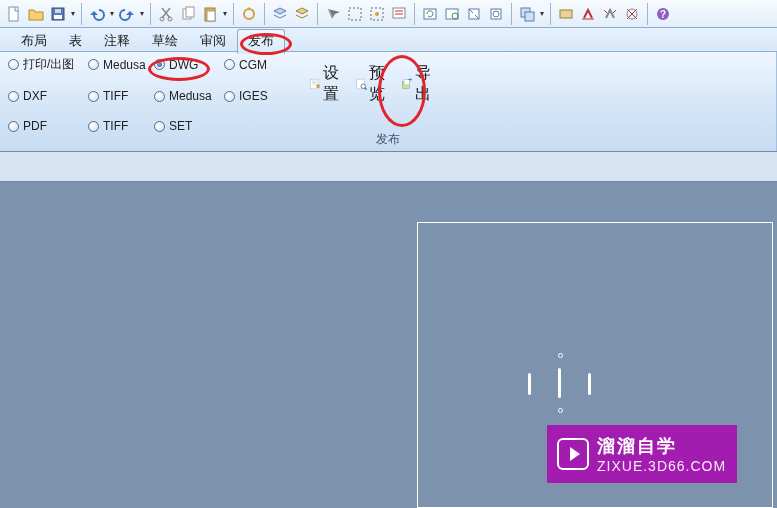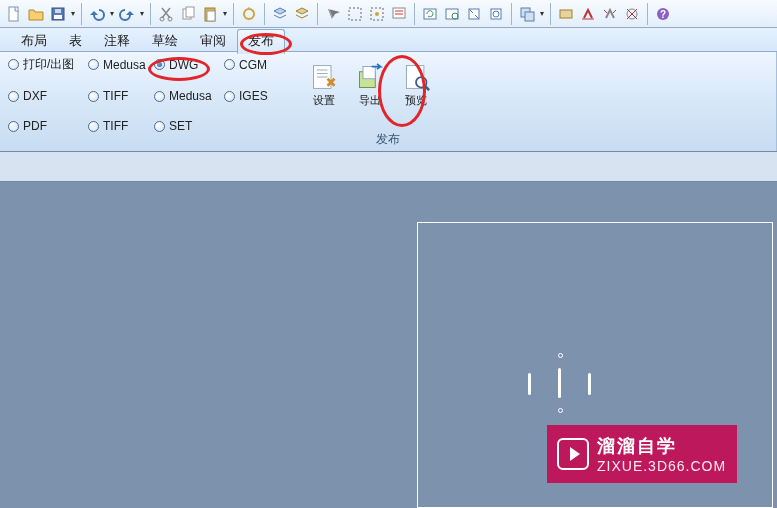--- a/index.html
+++ b/index.html
@@ -64,22 +64,22 @@
     background: radial-gradient(circle at 35% 35%, #fff, #cfe1f3);
     position: relative; flex: none;
   }
   .radio.selected .r-dot::after {
     content: ""; position: absolute; inset: 2px; border-radius: 50%;
     background: radial-gradient(circle at 35% 35%, #6ea7e4, #2d5f9b);
   }
 
   .big-btns { display: flex; gap: 10px; padding: 4px 10px 0; }
   .bigbtn {
-    width: 36px; display: flex; flex-direction: column; align-items: center;
-    gap: 2px; font-size: 11px; color: #1a1a1a; padding: 2px;
+    width: 36px; display: flex; flex-direction: row; align-items: center;
+    gap: 2px; font-size: 16px; color: #1a1a1a; padding: 2px;
     border: 1px solid transparent; border-radius: 3px;
   }
   .bigico { width: 28px; height: 28px; }
 
   
   .gap { height: 30px; background: #d7e3f1; border-bottom: 1px solid #6f8bab; }
   .canvas { position: absolute; left: 0; right: 0; top: 182px; bottom: 0; background: #7d93ad; }
   .paper {
     position: absolute; right: 4px; top: 40px; width: 356px; bottom: 0;
     border: 1px solid #fff; background: #7d93ad;
@@ -88,21 +88,21 @@
   .tick { position: absolute; width: 3px; height: 22px; background: #fff; border-radius: 2px; }
 
   
   .anno {
     position: absolute; border: 3px solid #e1252a; border-radius: 50%; pointer-events: none;
   }
 
   
   .wm {
     position: absolute; right: 40px; bottom: 25px; width: 190px; height: 58px;
-    background: #be185d; color: #fff; display: flex; align-items: center; gap: 8px; padding: 0 10px;
+    background: #a21caf; color: #fff; display: flex; align-items: center; gap: 8px; padding: 0 10px;
     font-family: "Microsoft YaHei", sans-serif;
   }
   .wm .play {
     width: 32px; height: 32px; border: 2px solid #fff; border-radius: 6px;
     display: flex; align-items: center; justify-content: center;
   }
   .wm .play::before { content: ""; border-left: 10px solid #fff; border-top: 7px solid transparent; border-bottom: 7px solid transparent; margin-left: 3px; }
   .wm .t1 { font-size: 18px; font-weight: bold; letter-spacing: 2px; }
   .wm .t2 { font-size: 14px; letter-spacing: 1px; opacity: .9; }
 </style>
@@ -334,33 +334,33 @@
       <div class="bigbtn">
         <svg class="bigico" viewBox="0 0 32 32">
             <rect x="4" y="3" width="20" height="26" fill="#fff" stroke="#8aa0b9"></rect>
             <path d="M8 8h12M8 12h12M8 16h12" stroke="#8aa0b9"></path>
             <path d="M20 18l8 8M28 18l-8 8" stroke="#d08a2a" stroke-width="3"></path>
           </svg>
         <span>设置</span>
       </div>
       <div class="bigbtn">
         <svg class="bigico" viewBox="0 0 32 32">
+            <rect x="5" y="3" width="20" height="26" fill="#fff" stroke="#8aa0b9"></rect>
+            <circle cx="22" cy="22" r="6" fill="#fff" stroke="#3a5f87" stroke-width="2"></circle>
+            <line x1="26" y1="26" x2="31" y2="31" stroke="#3a5f87" stroke-width="3"></line>
+          </svg>
+        <span>预览</span>
+      </div>
+      <div class="bigbtn">
+        <svg class="bigico" viewBox="0 0 32 32">
             <rect x="4" y="10" width="18" height="18" fill="#c7e39a" stroke="#5f8a3a"></rect>
             <rect x="8" y="4" width="14" height="14" fill="#fff" stroke="#8aa0b9"></rect>
             <path d="M18 4 l10 0 l-4 -3 m4 3 l-4 3" stroke="#2a71c0" stroke-width="2" fill="none"></path>
           </svg>
         <span>导出</span>
-      </div>
-      <div class="bigbtn">
-        <svg class="bigico" viewBox="0 0 32 32">
-            <rect x="5" y="3" width="20" height="26" fill="#fff" stroke="#8aa0b9"></rect>
-            <circle cx="22" cy="22" r="6" fill="#fff" stroke="#3a5f87" stroke-width="2"></circle>
-            <line x1="26" y1="26" x2="31" y2="31" stroke="#3a5f87" stroke-width="3"></line>
-          </svg>
-        <span>预览</span>
       </div>
     </div>
     <div class="group-label">发布</div>
   </div>
 </div>
 
 <div class="gap"></div>
 
 <div class="canvas">
   <div class="paper">

